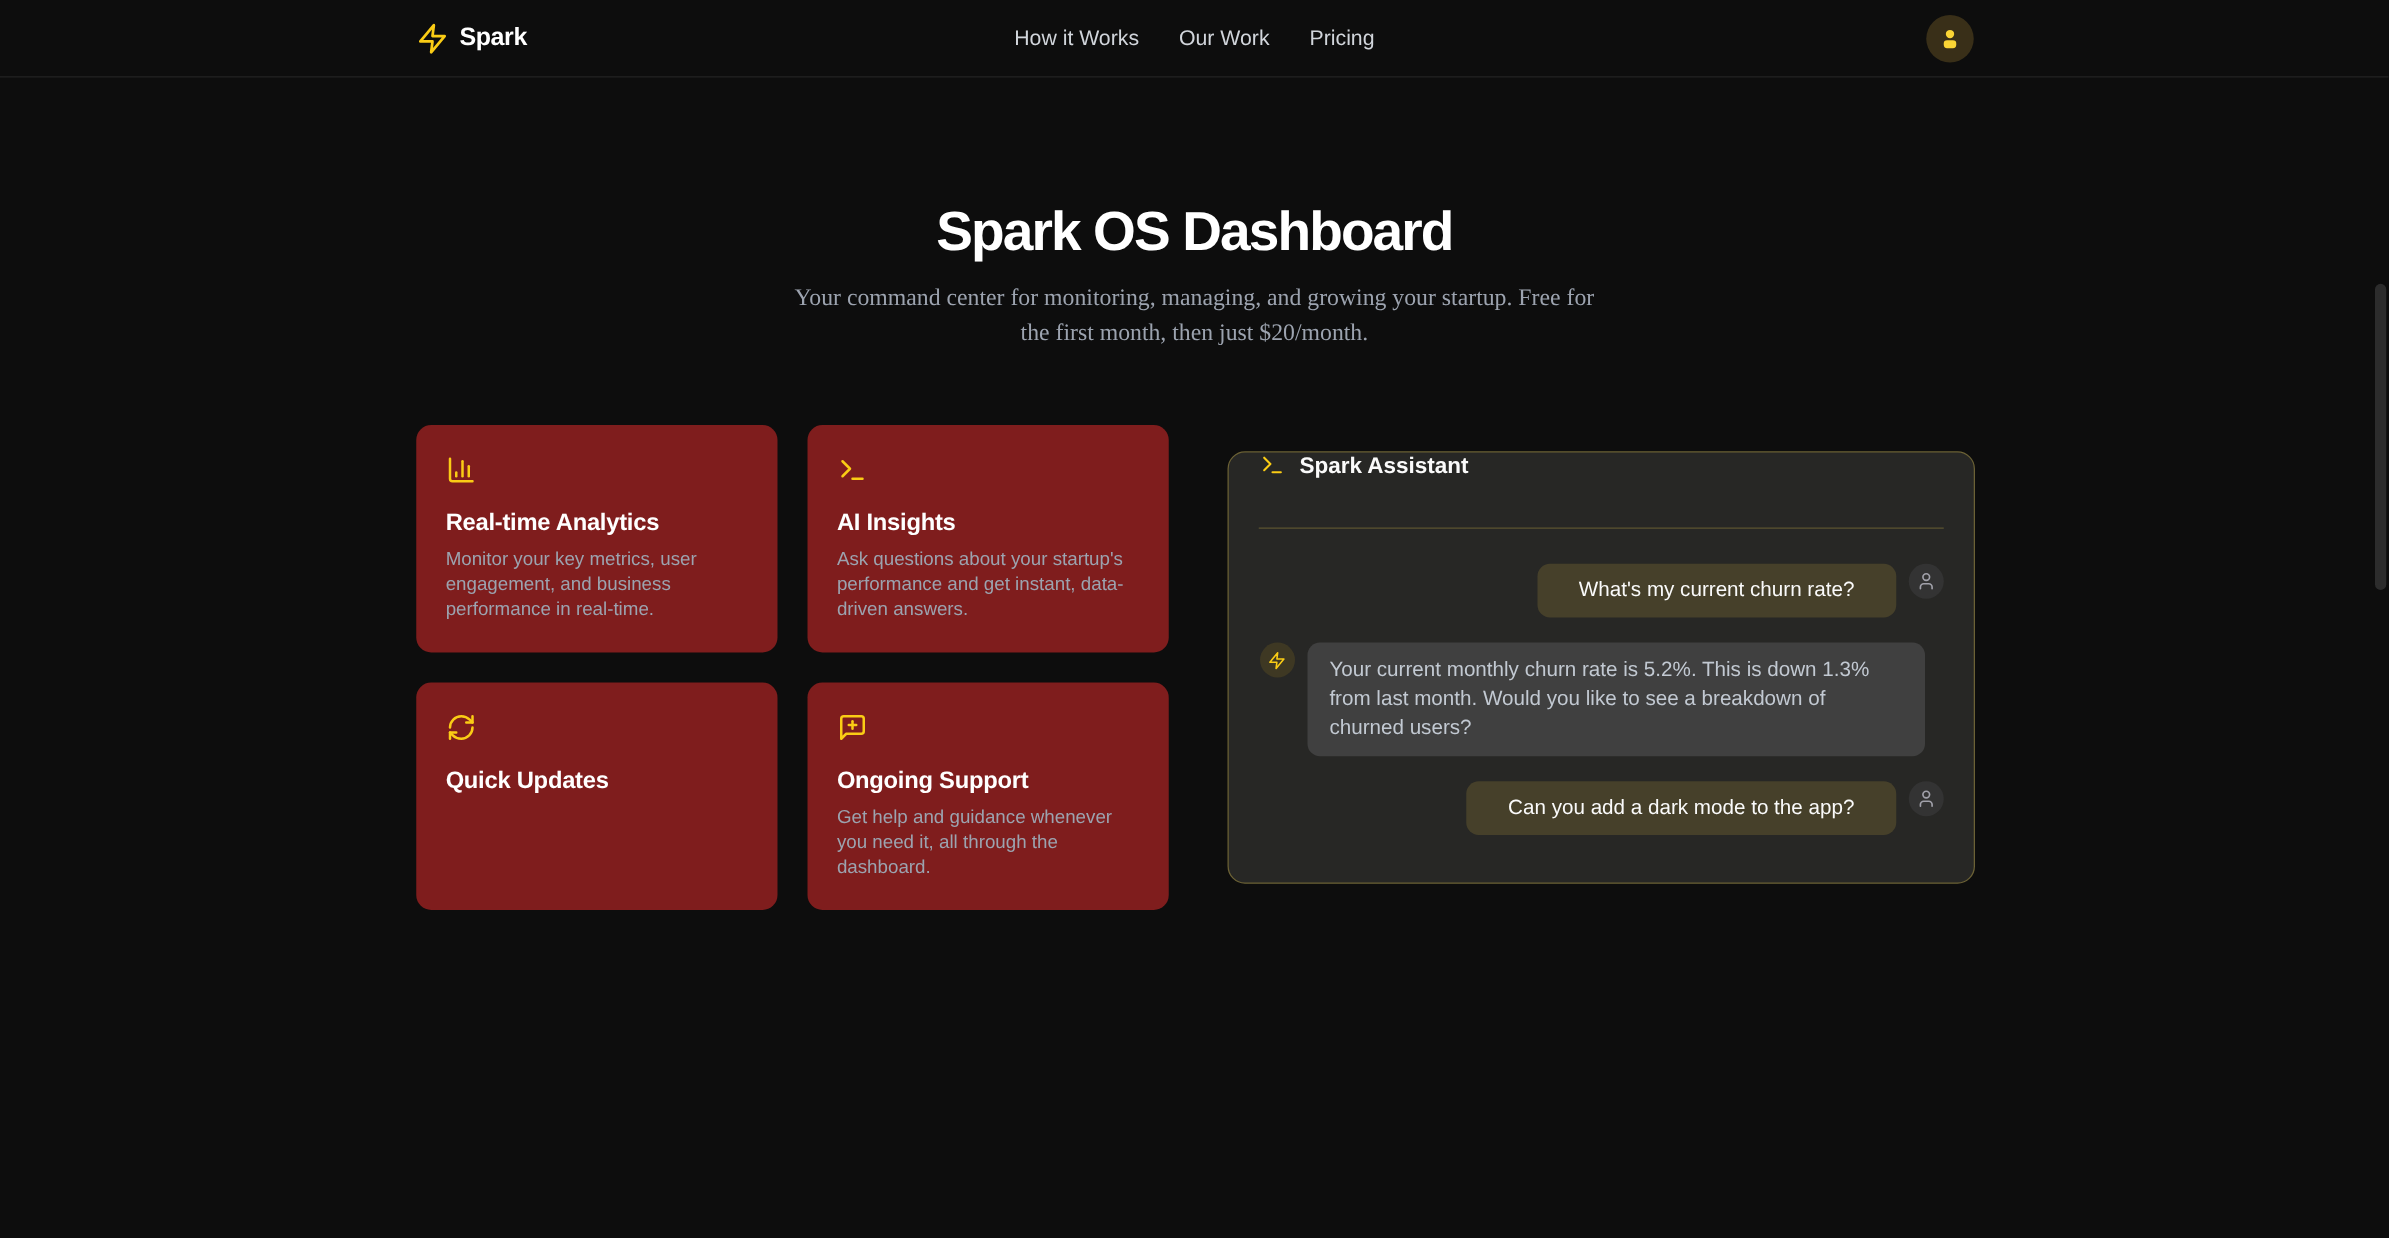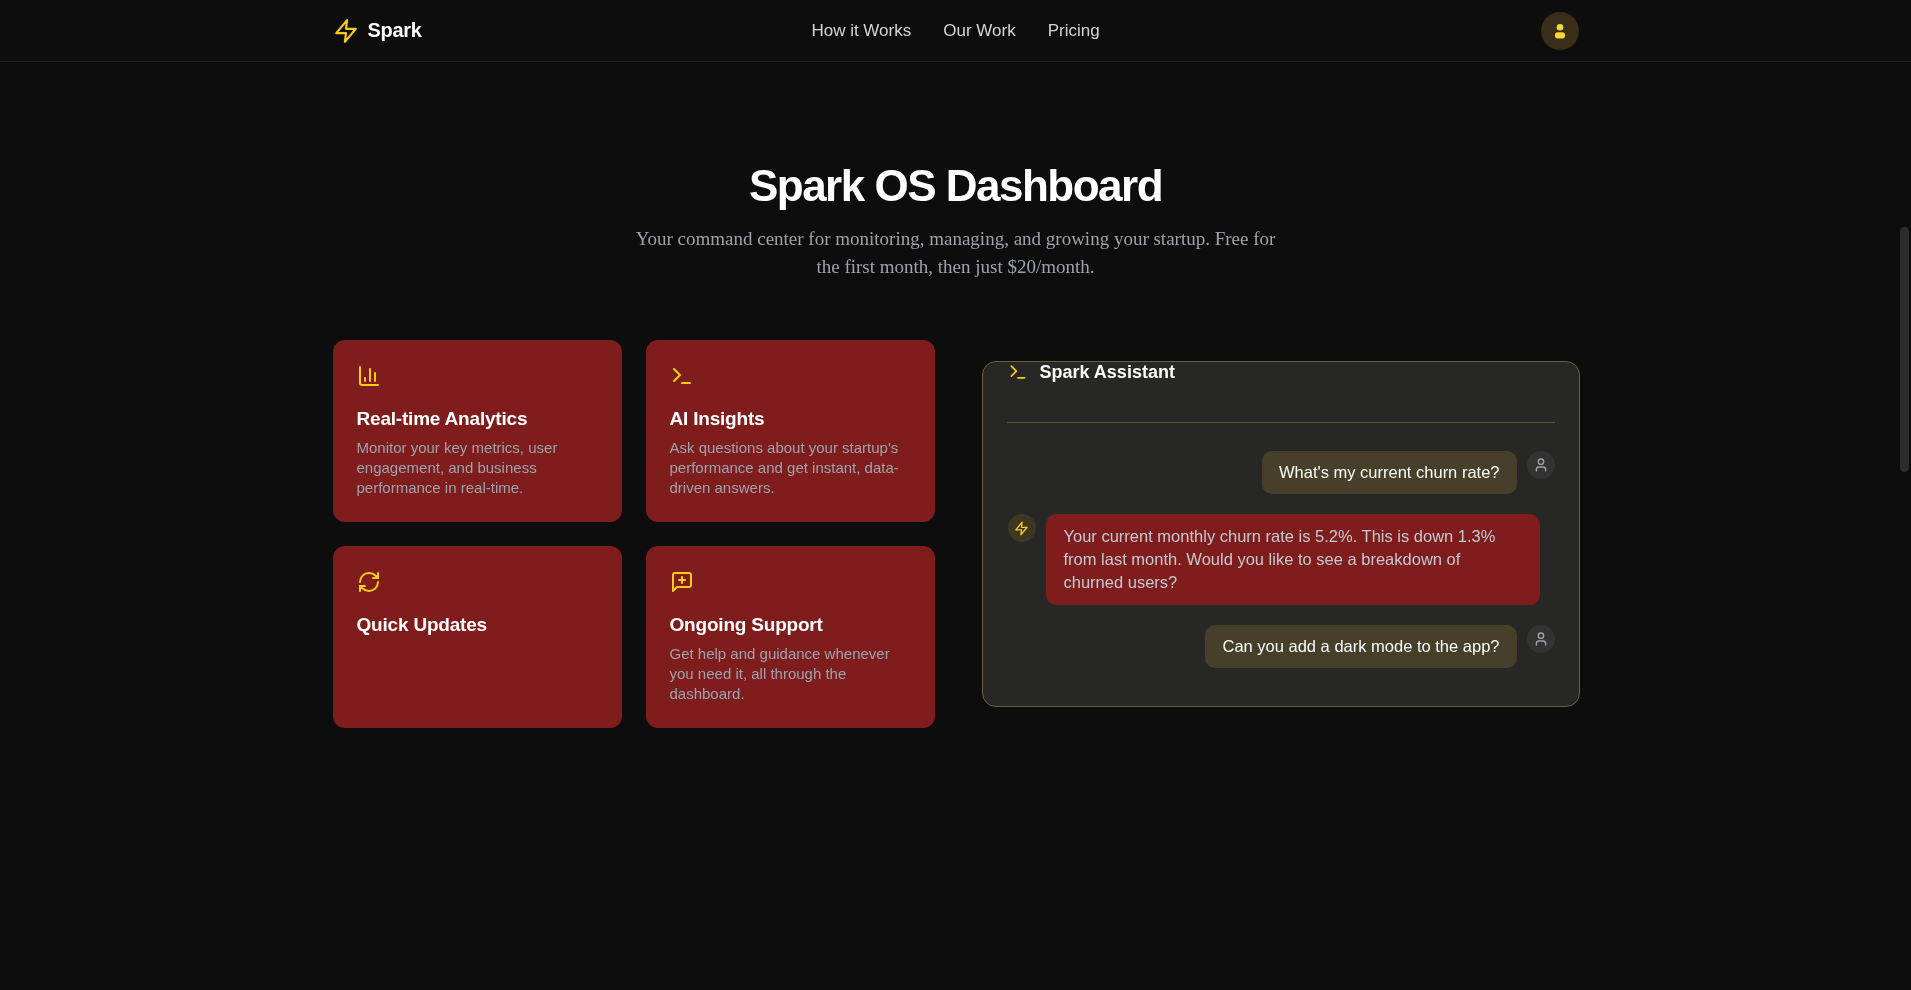--- a/index.html
+++ b/index.html
@@ -93,22 +93,22 @@
   .chat-messages { padding: 28px 24px 38px 25px; display: flex; flex-direction: column; gap: 20px; }
   .msg-row { display: flex; gap: 10px; align-items: flex-start; }
   .msg-row.user { justify-content: flex-end; }
   .mini-avatar {
     width: 28px; height: 28px; border-radius: 50%; flex: none;
     display: flex; align-items: center; justify-content: center;
   }
   .mini-avatar.user { background: #333333; color: #a1a1aa; }
   .mini-avatar.bot  { background: #3e3823; color: #facc15; }
   .bubble { border-radius: 10px; font-size: 16.5px; line-height: 23px; }
-  .bubble.user { background: #46402a; color: #fafafa; padding: 10px 17px; white-space: nowrap; }
-  .bubble.bot  { background: #7f1d1d; color: #c2c9d2; padding: 11px 18px; max-width: 458px; box-sizing: content-box; }
+  .bubble.user { background: #46402a; color: #fafafa; padding: 10px 33px; white-space: nowrap; }
+  .bubble.bot  { background: #404040; color: #c2c9d2; padding: 11px 18px; max-width: 458px; box-sizing: content-box; }
 
   
   .scrollbar-thumb {
     position: absolute; right: 2px; top: 227px;
     width: 9px; height: 245px;
     background: #2c2c2c; border-radius: 5px;
   }
 </style>
 </head>
 <body>

